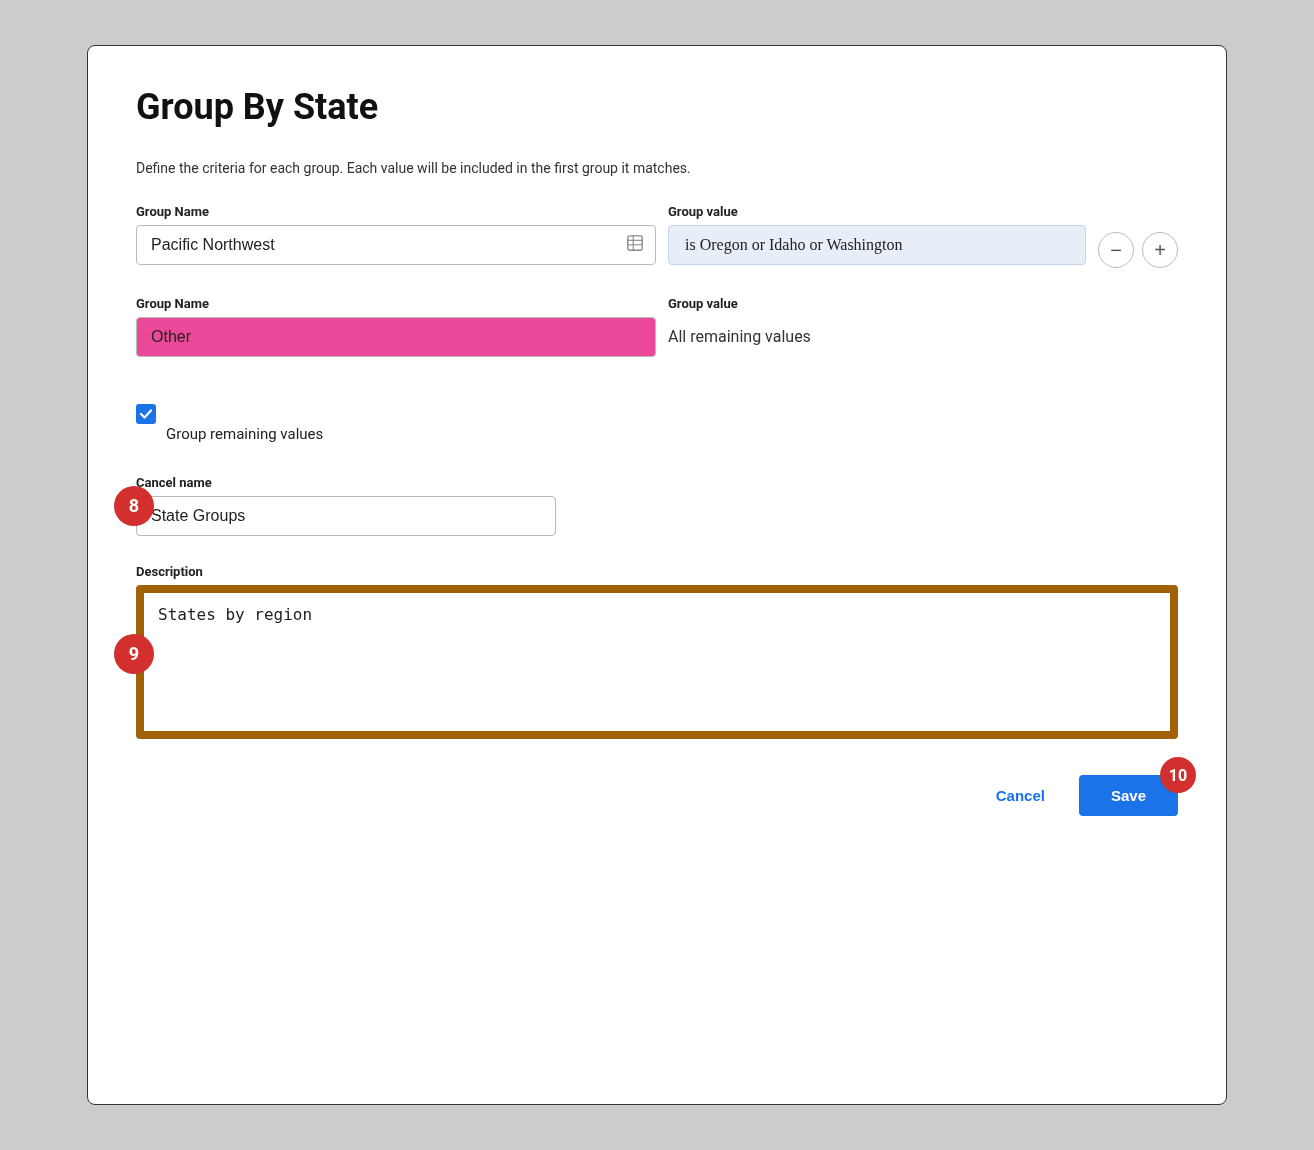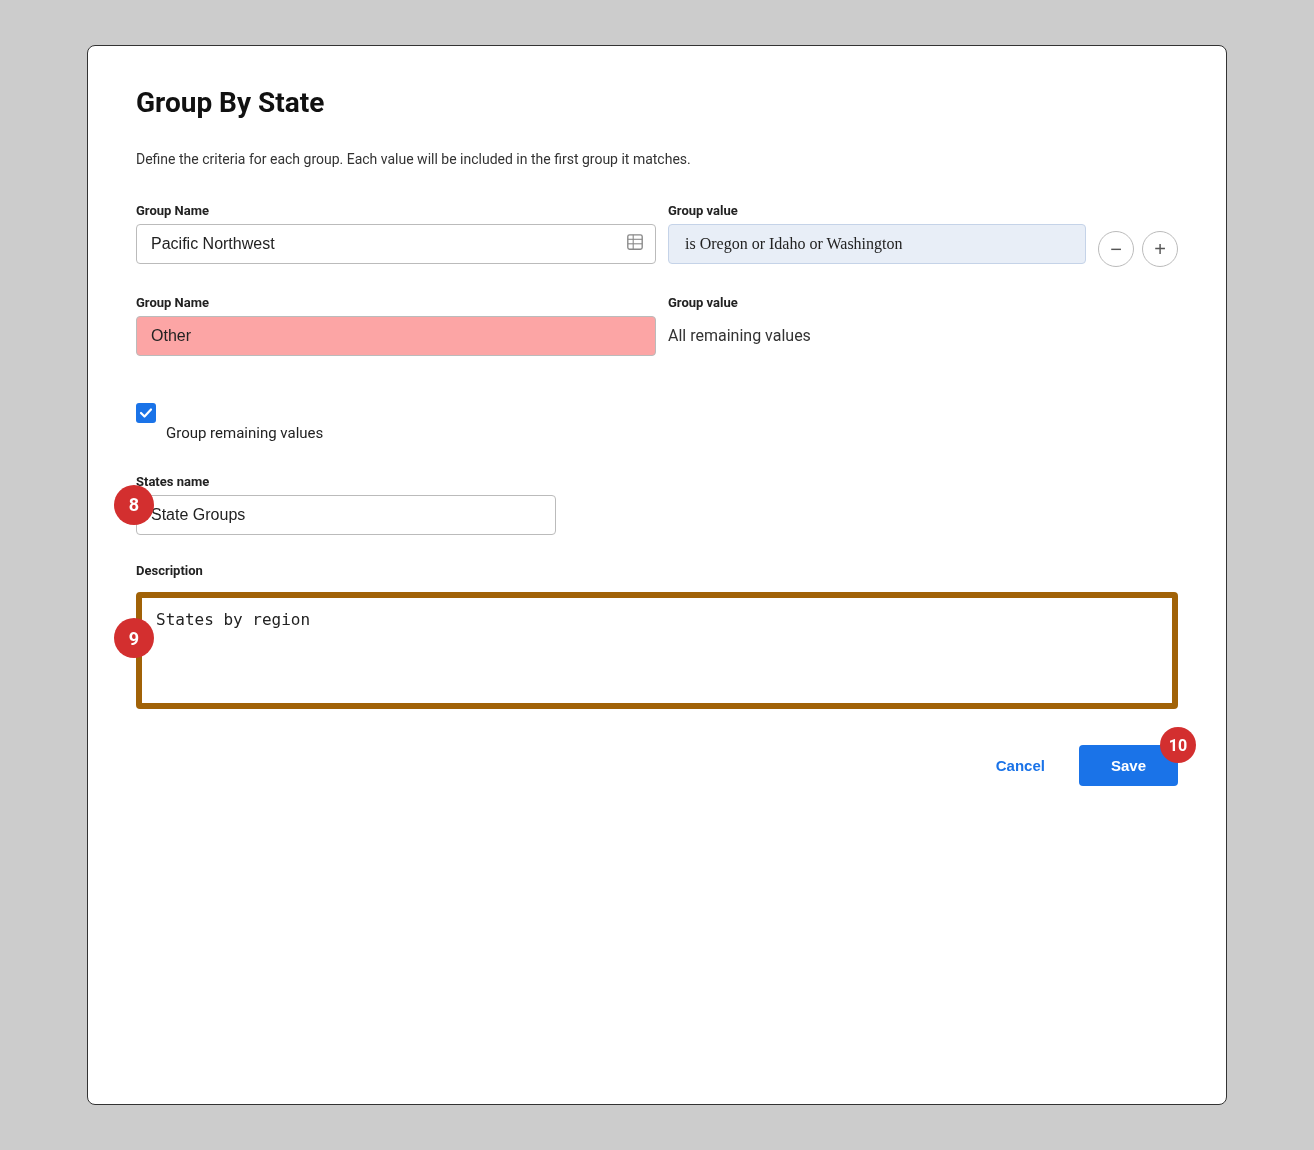--- a/index.html
+++ b/index.html
@@ -14,29 +14,29 @@
     .dialog {
       background: #fff;
       border-radius: 8px;
       border: 1.5px solid #333;
       width: 1140px;
       min-height: 1060px;
       padding: 40px 48px 40px 48px;
       position: relative;
     }
     .dialog-title {
-      font-size: 28px;
+      font-size: 36px;
       font-weight: 700;
       color: #111;
       margin-bottom: 32px;
     }
     .description-text {
       font-size: 14px;
       color: #333;
-      margin-bottom: 36px;
+      margin-bottom: 28px;
     }
     .group-row {
       display: flex;
       align-items: flex-start;
       gap: 12px;
       margin-bottom: 28px;
     }
     .group-col {
       display: flex;
       flex-direction: column;
@@ -54,21 +54,21 @@
       color: #222;
     }
     .text-input {
       width: 100%;
       padding: 10px 14px;
       font-size: 16px;
       color: #222;
       border: 1.5px solid #bbb;
       border-radius: 4px;
       outline: none;
-      background: #fca5a5;
+      background: #ec4899;
     }
     .group-value-box {
       background: #e8eef7;
       border: 1.5px solid #c5d3e8;
       border-radius: 4px;
       padding: 10px 16px;
       font-size: 16px;
       color: #222;
       min-width: 360px;
       font-family: Liberation Serif, serif;
@@ -137,30 +137,29 @@
       padding: 10px 14px;
       font-size: 16px;
       color: #222;
       border: 1.5px solid #bbb;
       border-radius: 4px;
       outline: none;
       background: #fff;
     }
     .description-textarea {
       width: 100%;
-      height: 117px;
+      height: 154px;
       padding: 12px 14px;
       font-size: 16px;
       color: #222;
-      border: 6px solid #a16207;
+      border: 8px solid #a16207;
       border-radius: 4px;
       outline: none;
       resize: none;
       background: #fff;
-      margin-top: 8px;
     }
     .footer-row {
       display: flex;
       justify-content: flex-end;
       align-items: center;
       gap: 16px;
       margin-top: 32px;
     }
     .cancel-btn {
       background: none;
@@ -280,21 +279,21 @@
     <div class="checkbox-custom">
       <svg viewBox="0 0 14 14" fill="none" xmlns="http://www.w3.org/2000/svg">
         <polyline points="2,7 5.5,10.5 12,3.5" stroke="white" stroke-width="2.2" stroke-linecap="round" stroke-linejoin="round"></polyline>
       </svg>
     </div>
     <span class="checkbox-label">Group remaining values</span>
   </div>
 
   <div class="field-section badge-wrap">
     <div class="badge">8</div>
-    <div class="field-section-label">States name</div>
+    <div class="field-section-label">Cancel name</div>
     <input type="text" class="field-name-input" value="State Groups" style="">
   </div>
 
   <div class="field-section badge-wrap">
     <div class="badge">9</div>
     <div class="field-section-label">Description</div>
     <textarea class="description-textarea" style="">States by region</textarea>
   </div>
 
   <div class="footer-row">

